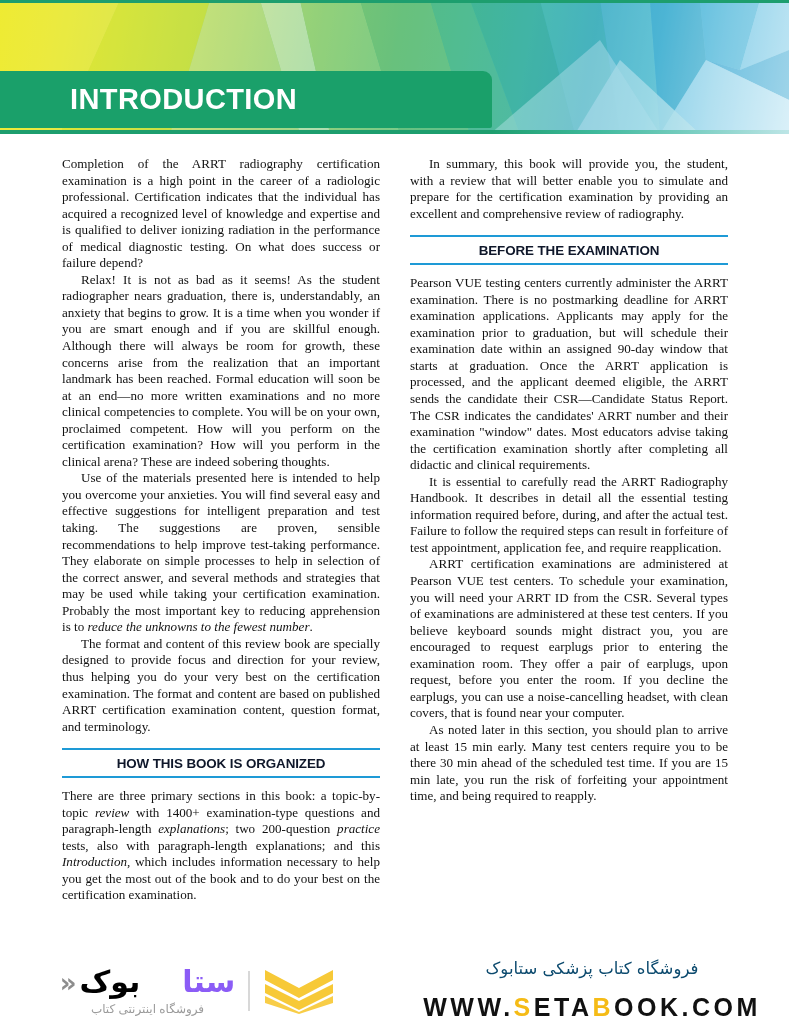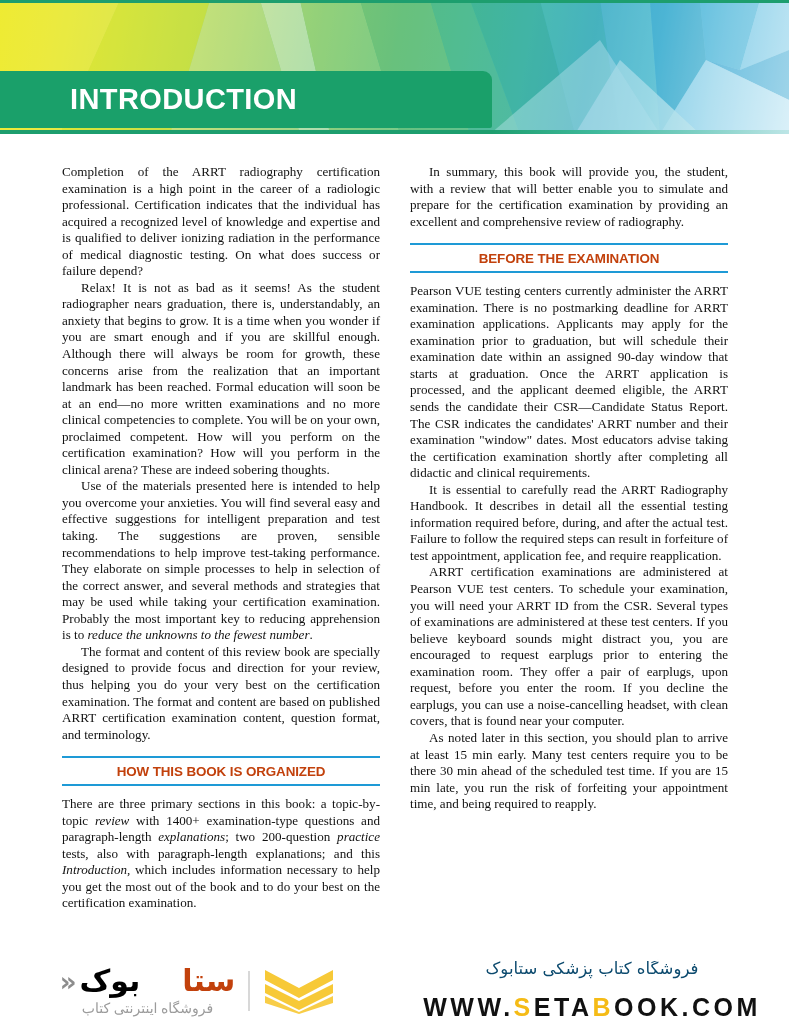--- a/index.html
+++ b/index.html
@@ -98,21 +98,21 @@
     bottom: 0;
     width: 297px;
     height: 4px;
     background: linear-gradient(90deg, #1d9e6e 0%, #3fb99c 35%, #7fd0c5 70%, #bde5e6 100%);
     z-index: 7;
   }
 
   
   .content {
     position: absolute;
-    top: 164px;
+    top: 156px;
     left: 0;
     width: 789px;
     height: 797px;
     overflow: hidden;
   }
 
   .columns {
     position: relative;
     display: flex;
     gap: 30px;
@@ -143,21 +143,21 @@
     padding: 4px 0 4px 0;
     border-top: 2.4px solid #1e9ad6;
     border-bottom: 2.4px solid #1e9ad6;
     text-align: center;
   }
   .sec-head .sec-title {
     display: inline-block;
     font-family: "Liberation Sans", sans-serif;
     font-weight: bold;
     font-size: 13.4px;
-    color: #c2410c;
+    color: #0f172a;
     letter-spacing: -0.1px;
     white-space: nowrap;
   }
 
   
   .fade-mask {
     position: absolute;
     left: 0;
     bottom: 0;
     width: 789px;
@@ -198,31 +198,31 @@
   }
   .logo-main {
     font-family: "DejaVu Sans", sans-serif;
     font-size: 30px;
     font-weight: bold;
     direction: rtl;
     letter-spacing: 1px;
     display: flex;
     align-items: baseline;
   }
-  .logo-seta { color: #c2410c; margin-left: 42px; }
+  .logo-seta { color: #8b5cf6; margin-left: 42px; }
   .logo-book { color: #000000; }
   .logo-chev {
     color: #8d8d8d;
     font-size: 26px;
     margin-right: 2px;
     font-weight: bold;
   }
   .logo-sub {
-    font-family: Liberation Serif, serif;
-    font-size: 14px;
+    font-family: Liberation Sans, sans-serif;
+    font-size: 12px;
     color: #9b9b9b;
     direction: rtl;
     margin-top: 6px;
     letter-spacing: 0.3px;
   }
 
   .logo-divider {
     width: 2px;
     height: 40px;
     background: #d8d8d8;

